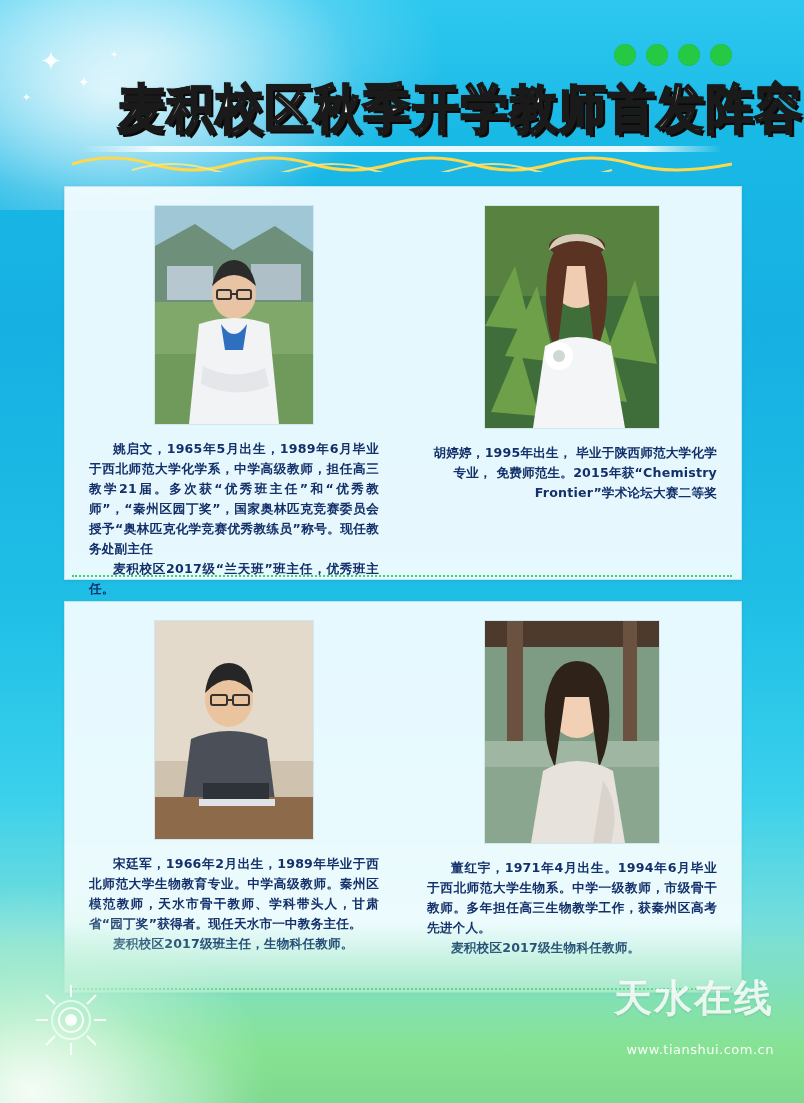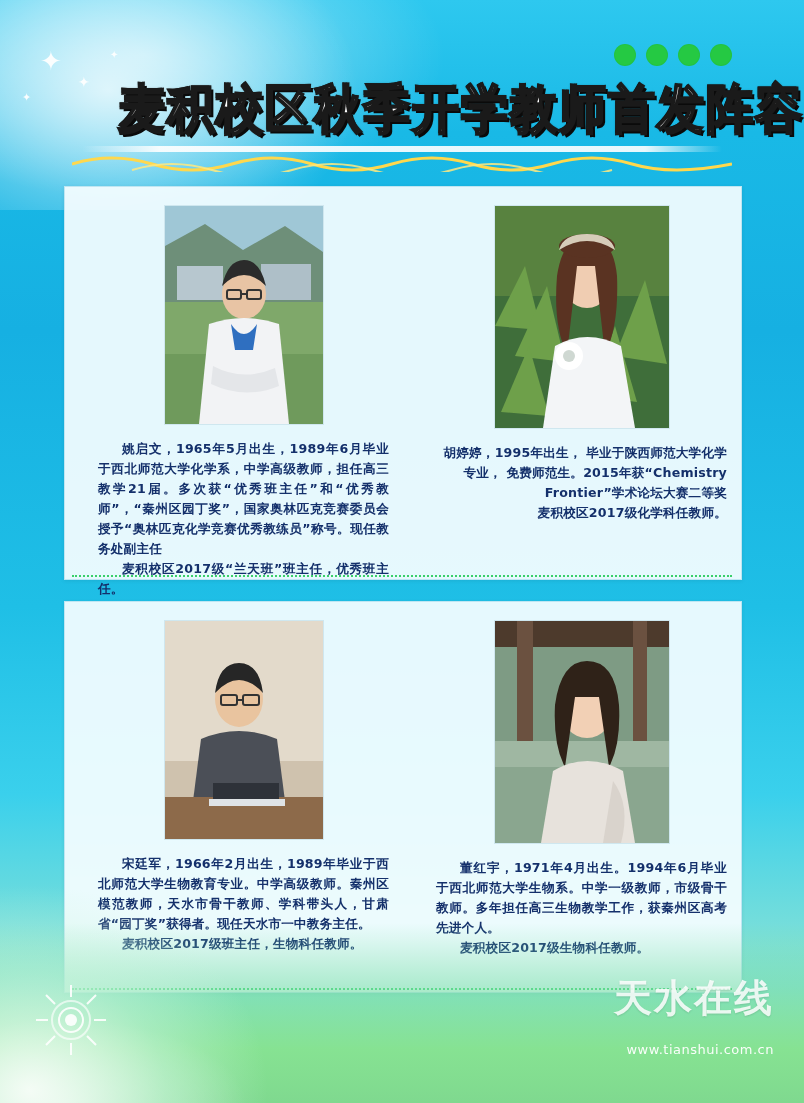--- a/index.html
+++ b/index.html
@@ -60,21 +60,21 @@
   .panel{
     position:absolute;left:64px;width:676px;
     background:rgba(245,253,255,.93);
     border:1px solid #bfe6f2;
     box-shadow:0 1px 4px rgba(0,0,0,.08);
   }
   .panel-top{top:186px;height:392px;}
   .panel-bottom{top:601px;height:390px;}
 
   .row{display:flex;height:100%;}
-  .cell{flex:1;display:flex;flex-direction:column;align-items:center;padding:18px 14px 10px;box-sizing:border-box;margin-left:19px;}
+  .cell{flex:1;display:flex;flex-direction:column;align-items:center;padding:18px 24px 10px;box-sizing:border-box;}
 
   .photo{
     width:158px;height:218px;border:1px solid #cfe7ef;background:#9ec6d8;
     position:relative;overflow:hidden;flex:none;
   }
   .photo.wide{width:174px;height:222px;}
 
   .bio{
     margin-top:14px;font-size:12.6px;line-height:20px;color:#14306b;
     text-align:justify;text-justify:inter-ideograph;font-weight:bold;
@@ -186,21 +186,20 @@
             <path d="M62 70 q6 -40 30 -40 q26 0 30 40 q2 50 -12 78 l-10 -88 l-18 0 l-10 88 q-14 -28 -10 -78Z" fill="#5a3322"></path>
             <ellipse cx="92" cy="40" rx="28" ry="12" fill="#5a3322"></ellipse>
             <path d="M64 44 q28 -18 56 0 q-4 -16 -28 -16 q-24 0 -28 16Z" fill="#f5f2e0" opacity=".8"></path>
             <path d="M60 140 q32 -18 66 0 l14 82 l-92 0Z" fill="#f3f5f7"></path>
             <circle cx="74" cy="150" r="14" fill="#ffffff"></circle>
             <circle cx="74" cy="150" r="6" fill="#cfd8d2"></circle>
           </svg>
         </div>
         <div class="bio center">
           <p>胡婷婷，1995年出生， 毕业于陕西师范大学化学专业， 免费师范生。2015年获“Chemistry Frontier”学术论坛大赛二等奖</p>
-          <p>麦积校区2017级化学科任教师。</p>
         </div>
       </div>
     </div>
   </div>
 
   <div class="dotline dl1"></div>
 
   <div class="panel panel-bottom">
     <div class="row">
       <div class="cell">

